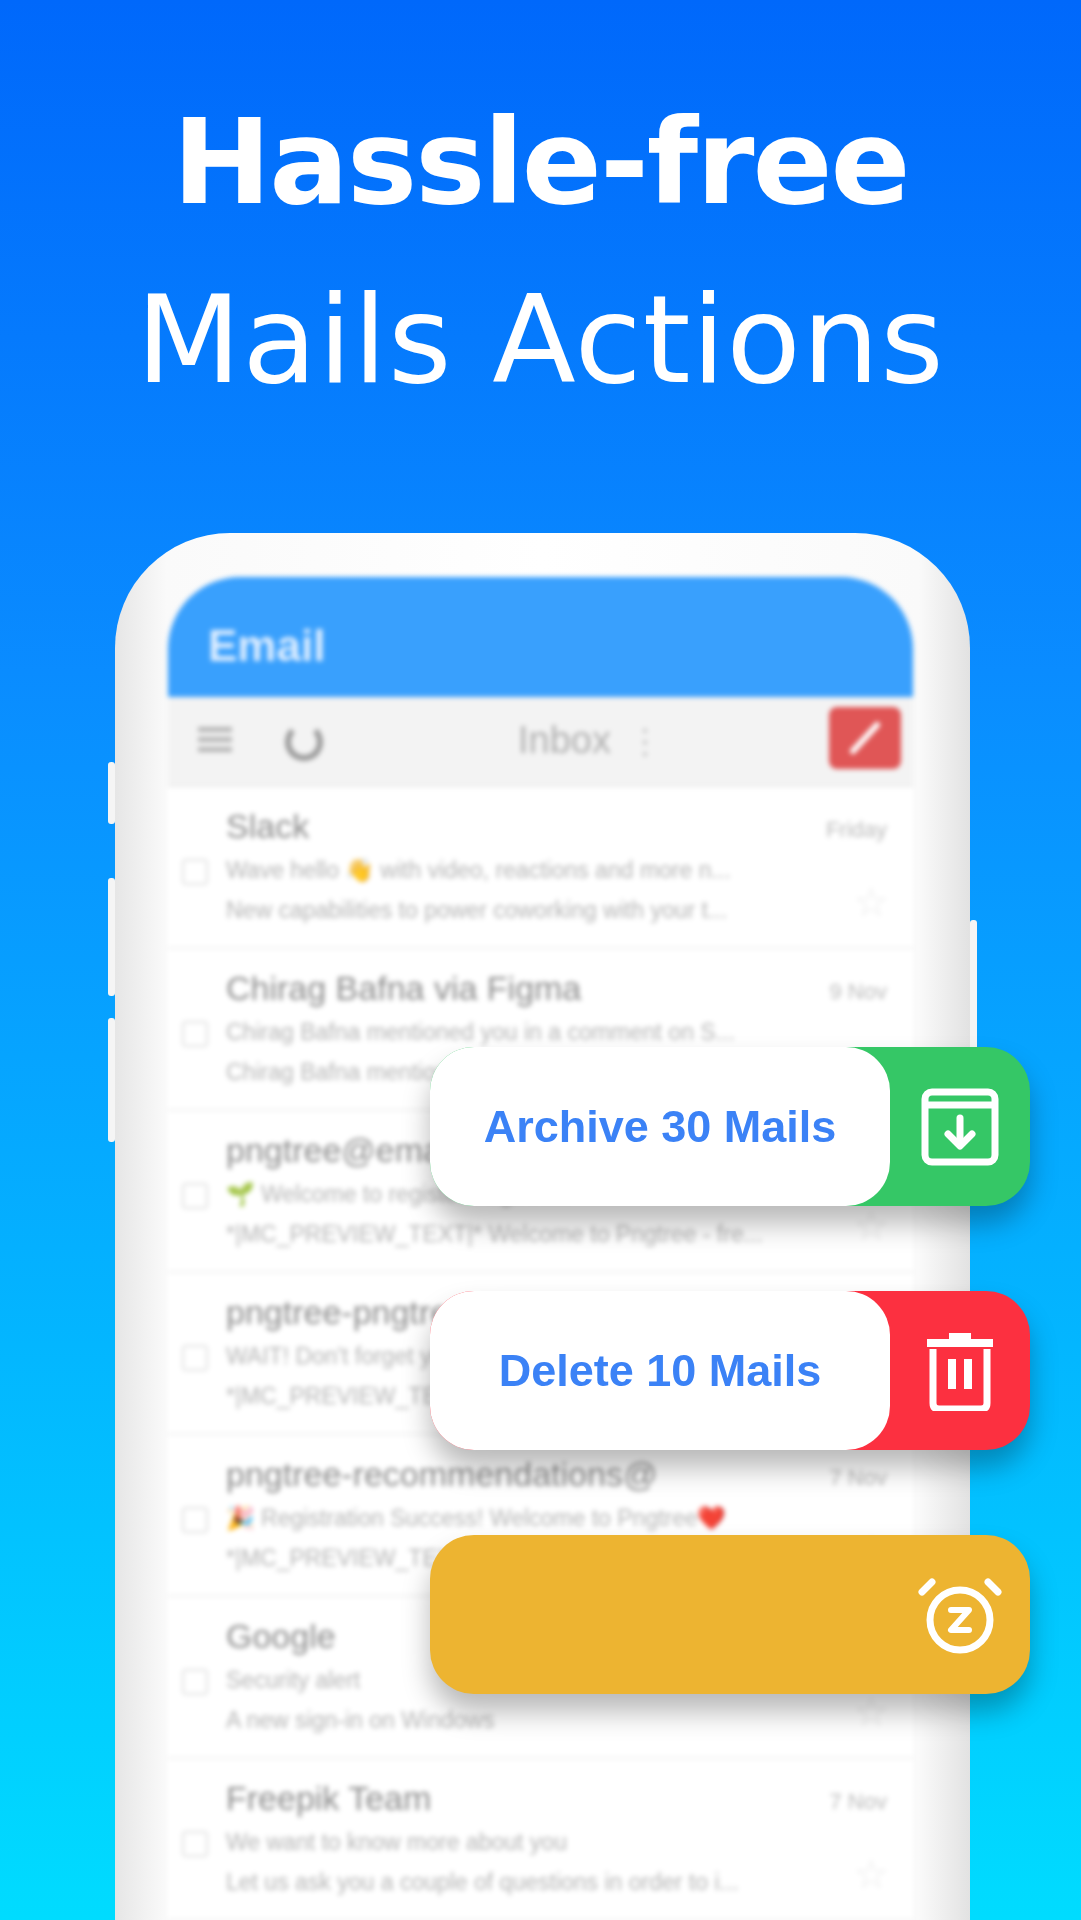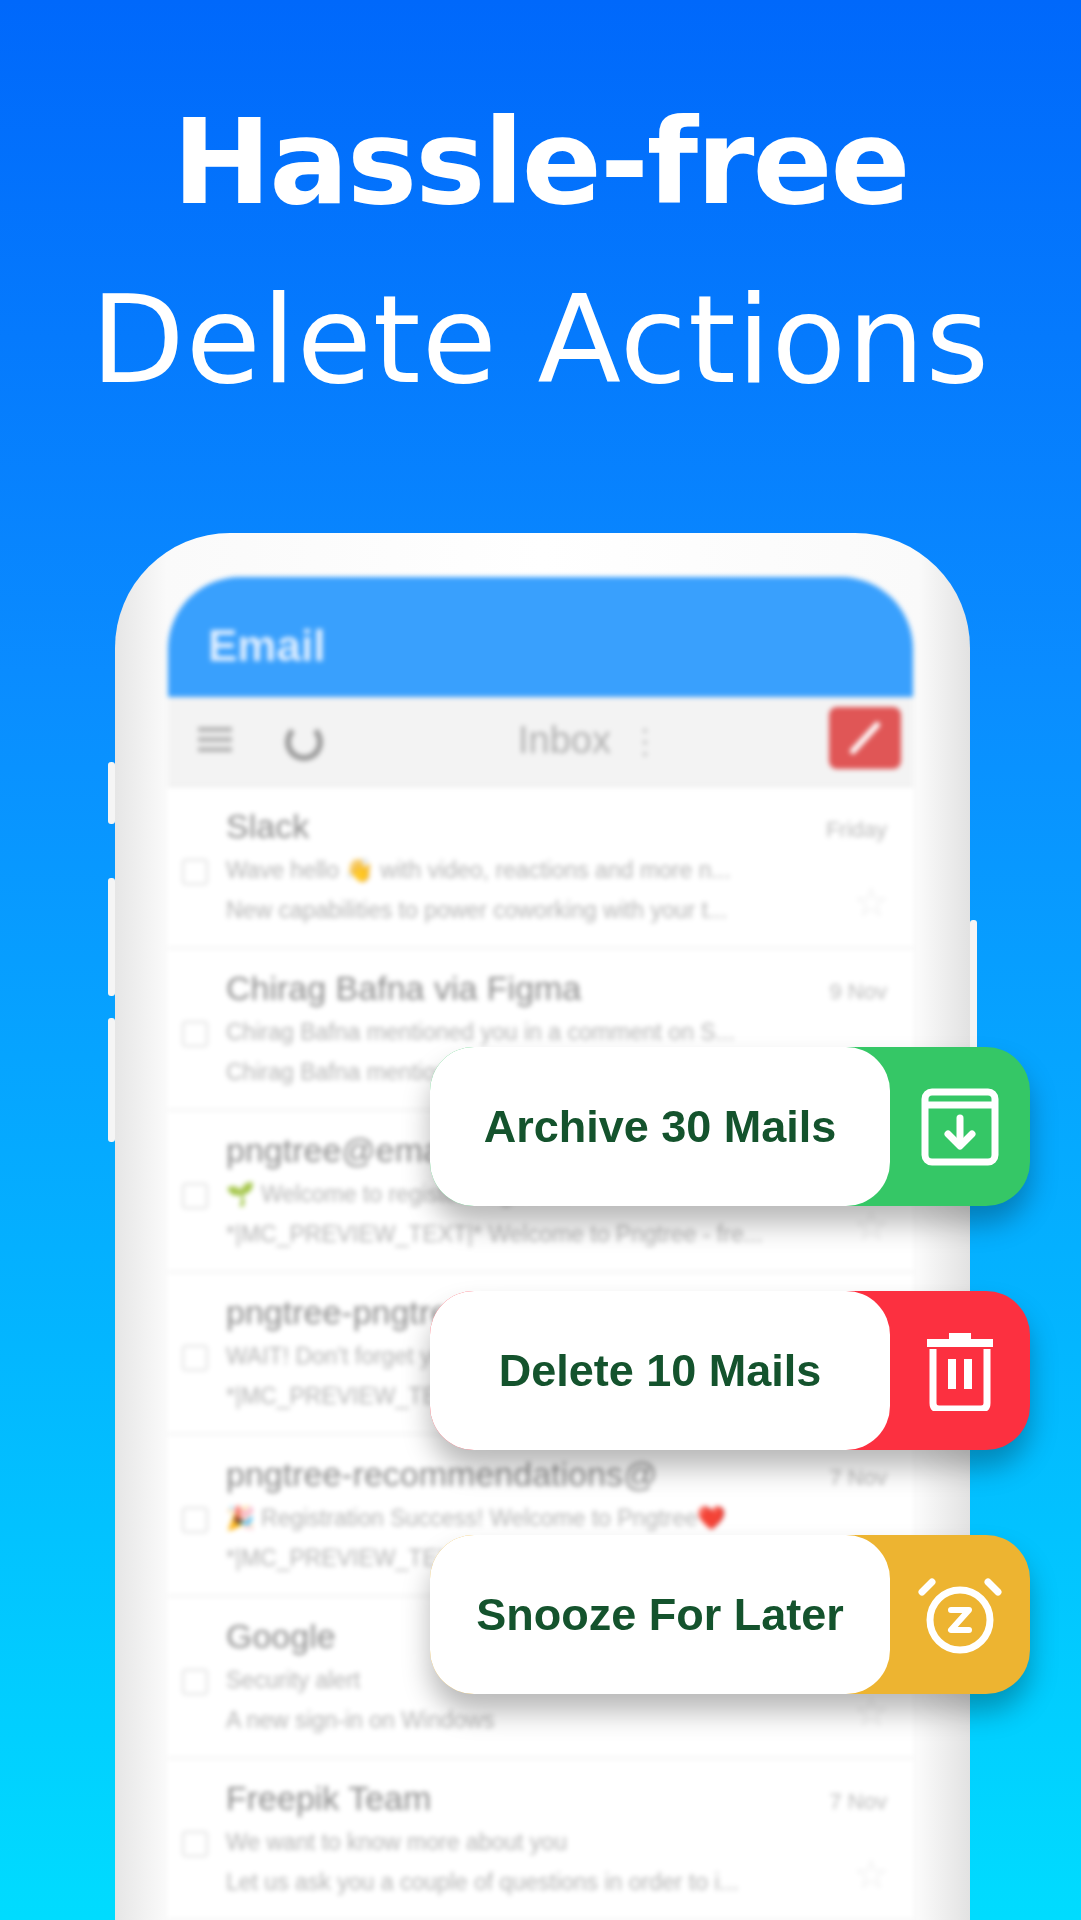--- a/index.html
+++ b/index.html
@@ -39,29 +39,29 @@
   .row .date { position: absolute; right: 26px; top: 30px; font-size: 22px; color: #bbb; }
   .row .line1 { position: absolute; left: 58px; top: 70px; font-size: 23px; color: #b5b5b5; white-space: nowrap; width: 590px; overflow: hidden; }
   .row .line2 { position: absolute; left: 58px; top: 110px; font-size: 23px; color: #b5b5b5; white-space: nowrap; width: 590px; overflow: hidden; }
   .row .check { position: absolute; left: 14px; top: 72px; width: 22px; height: 22px; border: 2px solid #e2e2e2; border-radius: 4px; }
   .row .star { position: absolute; right: 24px; top: 92px; font-size: 40px; color: #ececec; }
 
   .card { position: absolute; left: 430px; width: 600px; height: 159px; border-radius: 44px; box-shadow: 0 18px 28px rgba(0,0,0,0.28); }
   .card .label-box {
     position: absolute; left: 0; top: 0; width: 460px; height: 159px; background: #fff; border-radius: 44px;
     display: flex; align-items: center; justify-content: center;
-    font-family: "Liberation Sans", sans-serif; font-weight: bold; font-size: 45px; color: #14532d;
+    font-family: "Liberation Sans", sans-serif; font-weight: bold; font-size: 45px; color: #3b82f6;
   }
   .card .icon-box { position: absolute; right: 0; top: 0; width: 140px; height: 159px; display: flex; align-items: center; justify-content: center; }
 </style>
 </head>
 <body>
 
 <div class="headline h1">Hassle-free</div>
-<div class="headline h2">Delete Actions</div>
+<div class="headline h2">Mails Actions</div>
 
 <div class="side-btn" style="left:108px; top:762px; height:62px;"></div>
 <div class="side-btn" style="left:108px; top:878px; height:118px;"></div>
 <div class="side-btn" style="left:108px; top:1018px; height:124px;"></div>
 <div class="side-btn" style="left:970px; top:920px; height:150px;"></div>
 
 <div class="phone">
   <div class="screen">
     <div class="app-header">
       <div class="app-title">Email</div>
@@ -156,21 +156,20 @@
       <rect x="2" y="8" width="66" height="8" fill="#fff"></rect>
       <rect x="24" y="2" width="22" height="8" fill="#fff"></rect>
       <path d="M8 18 L8 72 Q8 78 14 78 L56 78 Q62 78 62 72 L62 18" fill="none" stroke="#fff" stroke-width="7"></path>
       <rect x="23" y="28" width="8" height="30" fill="#fff"></rect>
       <rect x="39" y="28" width="8" height="30" fill="#fff"></rect>
     </svg>
   </div>
 </div>
 
 <div class="card" style="top:1535px; background:#edb431;">
-  <div class="label-box">Snooze For Later</div>
   <div class="icon-box">
     <svg width="88" height="82" viewBox="0 0 88 82">
       <circle cx="44" cy="46" r="30" fill="none" stroke="#fff" stroke-width="7"></circle>
       <line x1="6" y1="18" x2="16" y2="8" stroke="#fff" stroke-width="7" stroke-linecap="round"></line>
       <line x1="82" y1="18" x2="72" y2="8" stroke="#fff" stroke-width="7" stroke-linecap="round"></line>
       <path d="M35 36 L53 36 L35 56 L53 56" fill="none" stroke="#fff" stroke-width="6" stroke-linecap="round" stroke-linejoin="round"></path>
     </svg>
   </div>
 </div>
 

